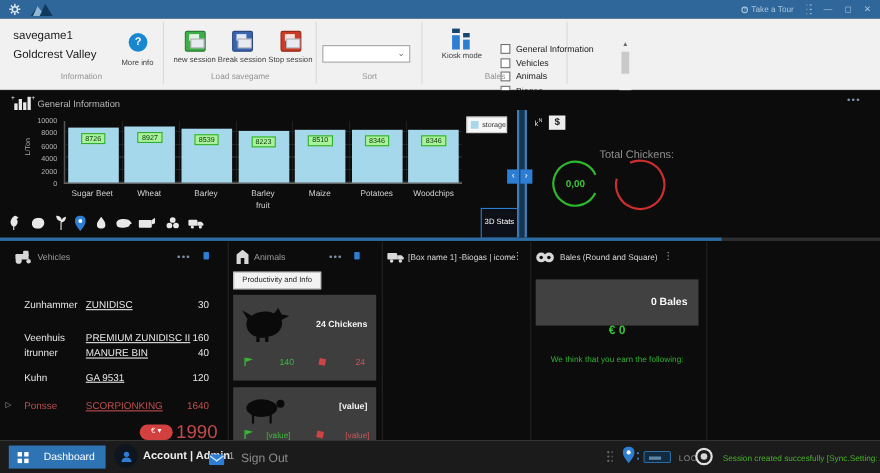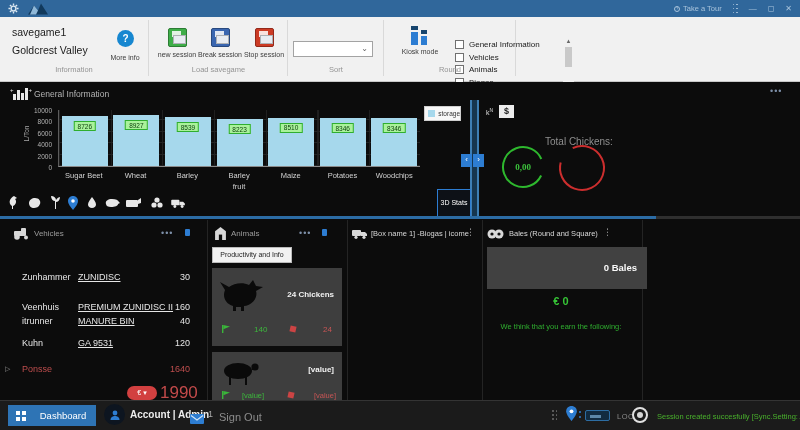--- a/index.html
+++ b/index.html
@@ -76,21 +76,21 @@
   .legend { position:absolute; left:424px; top:24px; width:37px; height:15px; background:#f7f7f7; border:1px solid #cfcfcf; display:flex; align-items:center; gap:3px; padding-left:3px; }
   .legend i { width:11px; height:7px; background:#a6d8ec; }
   .legend span { font-size:6.5px; color:#333; }
   .splitter { position:absolute; left:470px; top:18px; width:9px; height:116px; background:#16364f; border-left:2px solid #3e7fb5; border-right:2px solid #3e7fb5; cursor:col-resize; }
   .spl-ar { position:absolute; top:72px; width:11px; height:13px; background:#2d7dd2; color:#fff; font-size:8px; line-height:12px; text-align:center; cursor:pointer; }
   .kns { position:absolute; left:486px; top:25px; color:#ddd; font-size:7px; }
   .kns sup { font-size:5px; }
   .dollarbox { position:absolute; left:499px; top:23px; width:15px; height:13px; background:#ededed; color:#222; font-weight:bold; font-size:9px; text-align:center; line-height:13px; cursor:pointer; }
   .total-lb { position:absolute; left:545px; top:54px; font-size:10px; color:#8f8f8f; }
   .gauge { position:absolute; }
-  .gauge-val { position:absolute; left:0; right:0; top:18px; text-align:center; font-size:9px; font-weight:bold; color:#3cc43c;font-family:Liberation Serif, serif; }
+  .gauge-val { position:absolute; left:0; right:0; top:18px; text-align:center; font-size:9px; font-weight:bold; color:#3cc43c; }
   .stats-btn { position:absolute; left:437px; top:107px; width:34px; height:28px; background:#0d1117; border:1px solid #2d7dd2; color:#fff; font-size:7px; text-align:center; line-height:26px; cursor:pointer; }
   .fillrow { position:absolute; left:0; top:112px; height:18px; }
   .fillic { position:absolute; top:0; width:16px; height:17px; display:flex; align-items:center; justify-content:center; cursor:pointer; }
   .hscroll { position:absolute; left:0; top:134px; width:800px; height:3px; background:#2f2f2f; }
   .hthumb { position:absolute; left:0; top:0; width:656px; height:3px; background:#2c6ca5; cursor:grab; }
 
   
   .vdiv { position:absolute; top:138px; height:180px; width:1px; background:#242424; }
   .pn-title-dim { font-size:8px; color:#9c9c9c; }
   .pn-title-lit { font-size:7.5px; color:#d8d8d8; white-space:nowrap; }
@@ -103,21 +103,21 @@
   .veh-row.hl { color:#bf4e4e; }
   .veh-row.hl .mk { position:absolute; left:5px; font-size:7px; color:#999; }
   .veh-pill { position:absolute; left:127px; top:304px; width:30px; height:14px; border-radius:7px; background:#d24040; color:#fff; font-size:7px; text-align:center; line-height:14px; }
   .veh-total { position:absolute; left:160px; top:301px; font-size:17px; color:#c24a4a; }
   .prod-btn { position:absolute; left:212px; top:165px; width:80px; height:16px; background:#f2f2f2; border:1px solid #bbb; font-size:7px; color:#222; text-align:center; line-height:14px; cursor:pointer; }
   .an-card { position:absolute; left:212px; width:130px; background:#3e3e3e; }
   .an-label { position:absolute; right:8px; font-size:8px; font-weight:bold; color:#f2f2f2; }
   .an-green { position:absolute; font-size:8px; color:#3cb83c; }
   .an-red { position:absolute; font-size:8px; color:#c75555; }
   .mini-red { position:absolute; width:6px; height:6px; background:#cc4444; transform:rotate(12deg); }
-  .bales-card { position:absolute; left:487px; top:165px; width:160px; height:42px; background:#414141; }
+  .bales-card { position:absolute; left:487px; top:172px; width:148px; height:42px; background:#414141; }
   .bales-count { position:absolute; right:10px; top:0; height:42px; line-height:42px; font-size:9.5px; font-weight:bold; color:#fafafa; }
   .bales-amt { position:absolute; left:487px; top:213px; width:148px; text-align:center; font-size:11px; font-weight:bold; color:#36c436; }
   .bales-note { position:absolute; left:481px; top:240px; width:160px; text-align:center; font-size:7.5px; color:#2fae2f; }
 
   
   .statusbar { position:absolute; left:0; top:400px; width:800px; height:30px; background:#1b1b1b; border-top:1px solid #343434; z-index:5; }
   .dash-btn { position:absolute; left:8px; top:4px; width:88px; height:21px; background:#2e74b5; cursor:pointer; }
   .dash-grid { position:absolute; left:8px; top:6px; width:4px; height:4px; background:#fff; box-shadow:6px 0 #fff, 0 6px #fff, 6px 6px #fff; }
   .dash-lb { position:absolute; left:22px; right:0; top:0; height:21px; line-height:21px; text-align:center; font-size:9.5px; color:#fff; }
   .person-wrap { position:absolute; left:104px; top:3px; width:21px; height:21px; border-radius:50%; background:#0d1520; display:flex; align-items:center; justify-content:center; cursor:pointer; }
@@ -224,21 +224,21 @@
       <div class="chk-row" style="top: 60.5px;">
         <span class="chk-box"></span>
         <span class="chk-lb">Biogas</span>
       </div>
     </div>
   <div class="vscroll">
     <div class="ar" style="top:0">▲</div>
     <div class="thumb"></div>
     <div class="ar" style="bottom:0">▼</div>
   </div>
-  <div class="grp-label" style="left:400px;top:48px;width:100px">Round</div>
+  <div class="grp-label" style="left:400px;top:48px;width:100px">Bales</div>
 </div>
 
 <div class="main">
 
   <div class="gi-icon">
     <i style="left:3px;height:6px"></i>
       <i style="left:7px;height:10px"></i>
     <i style="left:11px;height:7px"></i>
       <i style="left:15px;height:12px"></i>
     <span class="p" style="left:0;top:0">+</span>
@@ -418,20 +418,21 @@
         <span class="c3">40</span>
       </div>
       <div class="veh-row" style="top: 250px;">
         <span class="c1">Kuhn</span>
         <span class="c2">GA 9531</span>
         <span class="c3">120</span>
       </div>
       <div class="veh-row hl" style="top: 276px;">
         <span class="mk">▷</span>
         <span class="c1">Ponsse</span>
+        <span class="c2">SCORPIONKING</span>
         <span class="c3">1640</span>
       </div>
     </div>
   <div class="veh-pill">€ ▾</div>
   <div class="veh-total">1990</div>
 
   <svg class="abs" style="left:214px;top:145px" width="13" height="13" viewBox="0 0 12 12">
     <path fill="#d8d8d8" d="M1,6 L1,4 L6,0 L11,4 L11,12 L1,12 Z"></path>
       <rect x="4.5" y="7" width="3" height="5" fill="#0c0c0c"></rect>
   </svg>

